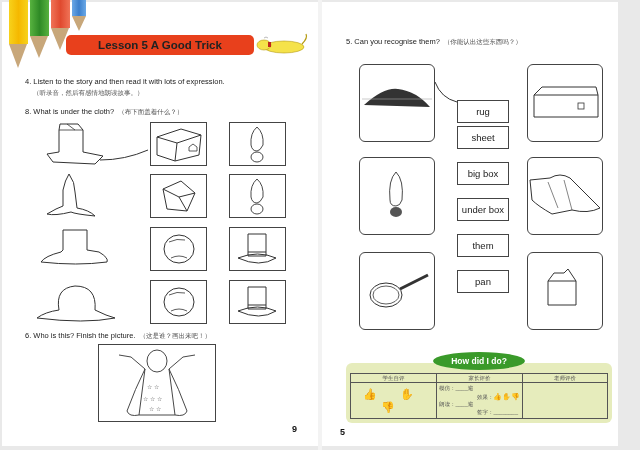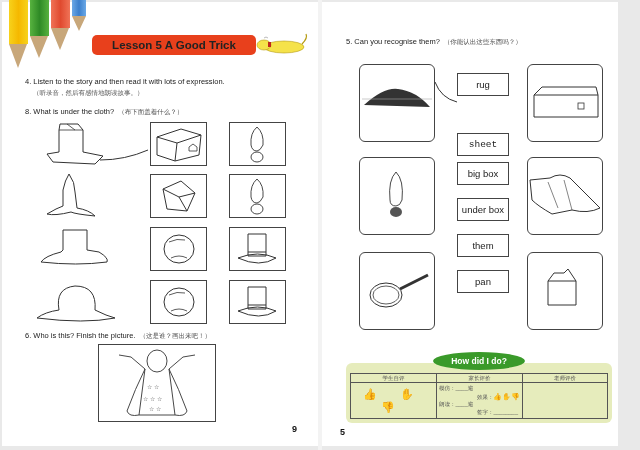--- a/index.html
+++ b/index.html
@@ -6,21 +6,21 @@
   body { width: 640px; height: 450px; background: #e9e9e9; font-family: "Liberation Sans", "DejaVu Sans", sans-serif; position: relative; overflow: hidden; }
   .page { position: absolute; top: 2px; height: 444px; background: #fff; }
   .page-left { left: 2px; width: 316px; }
   .page-right { left: 322px; width: 296px; }
   .gutter { position: absolute; left: 318px; top: 0; width: 4px; height: 450px; background: #f3f3f3; }
   .text { position: absolute; font-size: 7.5px; color: #222; white-space: nowrap; }
   .text .cn { color: #555; font-size: 6.5px; margin-left: 4px; }
   .pencil { position: absolute; top: 0; }
   .pencil .body { width: 100%; }
   .pencil .tip { width: 0; height: 0; border-left-style: solid; border-right-style: solid; border-left-color: transparent; border-right-color: transparent; border-top: 28px solid #c8a77a; }
-  .lesson-banner { position: absolute; left: 66px; top: 35px; width: 164px; height: 20px; background: #e8401c; border-radius: 5px; color: #222; font-weight: bold; font-size: 11.5px; text-align: center; line-height: 20px; margin-left: 26px; }
+  .lesson-banner { position: absolute; left: 66px; top: 35px; width: 188px; height: 20px; background: #e8401c; border-radius: 5px; color: #222; font-weight: bold; font-size: 11.5px; text-align: center; line-height: 20px; }
   .dog { position: absolute; left: 254px; top: 32px; width: 56px; height: 22px; }
   .pic { position: absolute; border: 1.2px solid #444; background: #fff; }
   .pic.rounded { border-radius: 6px; }
   .word { position: absolute; left: 457px; width: 52px; height: 23px; border: 1.2px solid #444; background: #fff; text-align: center; font-size: 9.5px; line-height: 21px; color: #222; }
   .pg-num { position: absolute; font-weight: bold; font-size: 9px; color: #111; }
   .eval-panel { position: absolute; left: 346px; top: 363px; width: 266px; height: 60px; background: #e6ecbc; border-radius: 6px; }
   .eval-badge { position: absolute; left: 433px; top: 352px; width: 92px; height: 18px; background: #3a9a2a; border-radius: 50%; color: #fff; font-size: 8.5px; font-weight: bold; text-align: center; line-height: 18px; }
   .eval-table { position: absolute; left: 350px; top: 373px; width: 258px; height: 46px; border: 1.2px solid #555; border-collapse: collapse; }
   .eval-table td, .eval-table th { border: 1px solid #555; font-size: 5.5px; color: #555; font-weight: normal; text-align: center; }
   .eval-table th { height: 9px; }
@@ -192,22 +192,22 @@
       <path d="M2 22 L22 20 Q32 14 42 20 L72 50 Q60 56 44 52 L24 56 Q10 48 4 42 Z" fill="none" stroke="#333" stroke-width="1"></path>
       <path d="M20 24 L30 50 M36 22 L44 52" stroke="#333" fill="none" stroke-width="0.6"></path>
     </svg>
 </div>
 <div class="pic rounded" style="left:527px;top:252px;width:76px;height:78px;">
   <svg width="74" height="76" viewBox="0 0 74 76">
       <path d="M20 28 L26 20 L36 20 L40 16 L48 28 L48 52 L20 52 Z M20 28 L48 28" fill="none" stroke="#333" stroke-width="1"></path>
     </svg>
 </div>
 
-<div class="word" style="top:73px;">rug</div>
-<div class="word" style="top:133px;font-family:Liberation Mono, monospace;">sheet</div>
+<div class="word" style="top:100px;">rug</div>
+<div class="word" style="top:126px;">sheet</div>
 <div class="word" style="top:162px;">big box</div>
 <div class="word" style="top:198px;">under box</div>
 <div class="word" style="top:234px;">them</div>
 <div class="word" style="top:270px;">pan</div>
 
 <div class="eval-panel"></div>
 <table class="eval-table">
   <tbody>
       <tr>
     <th style="width:86px;">学生自评</th>

